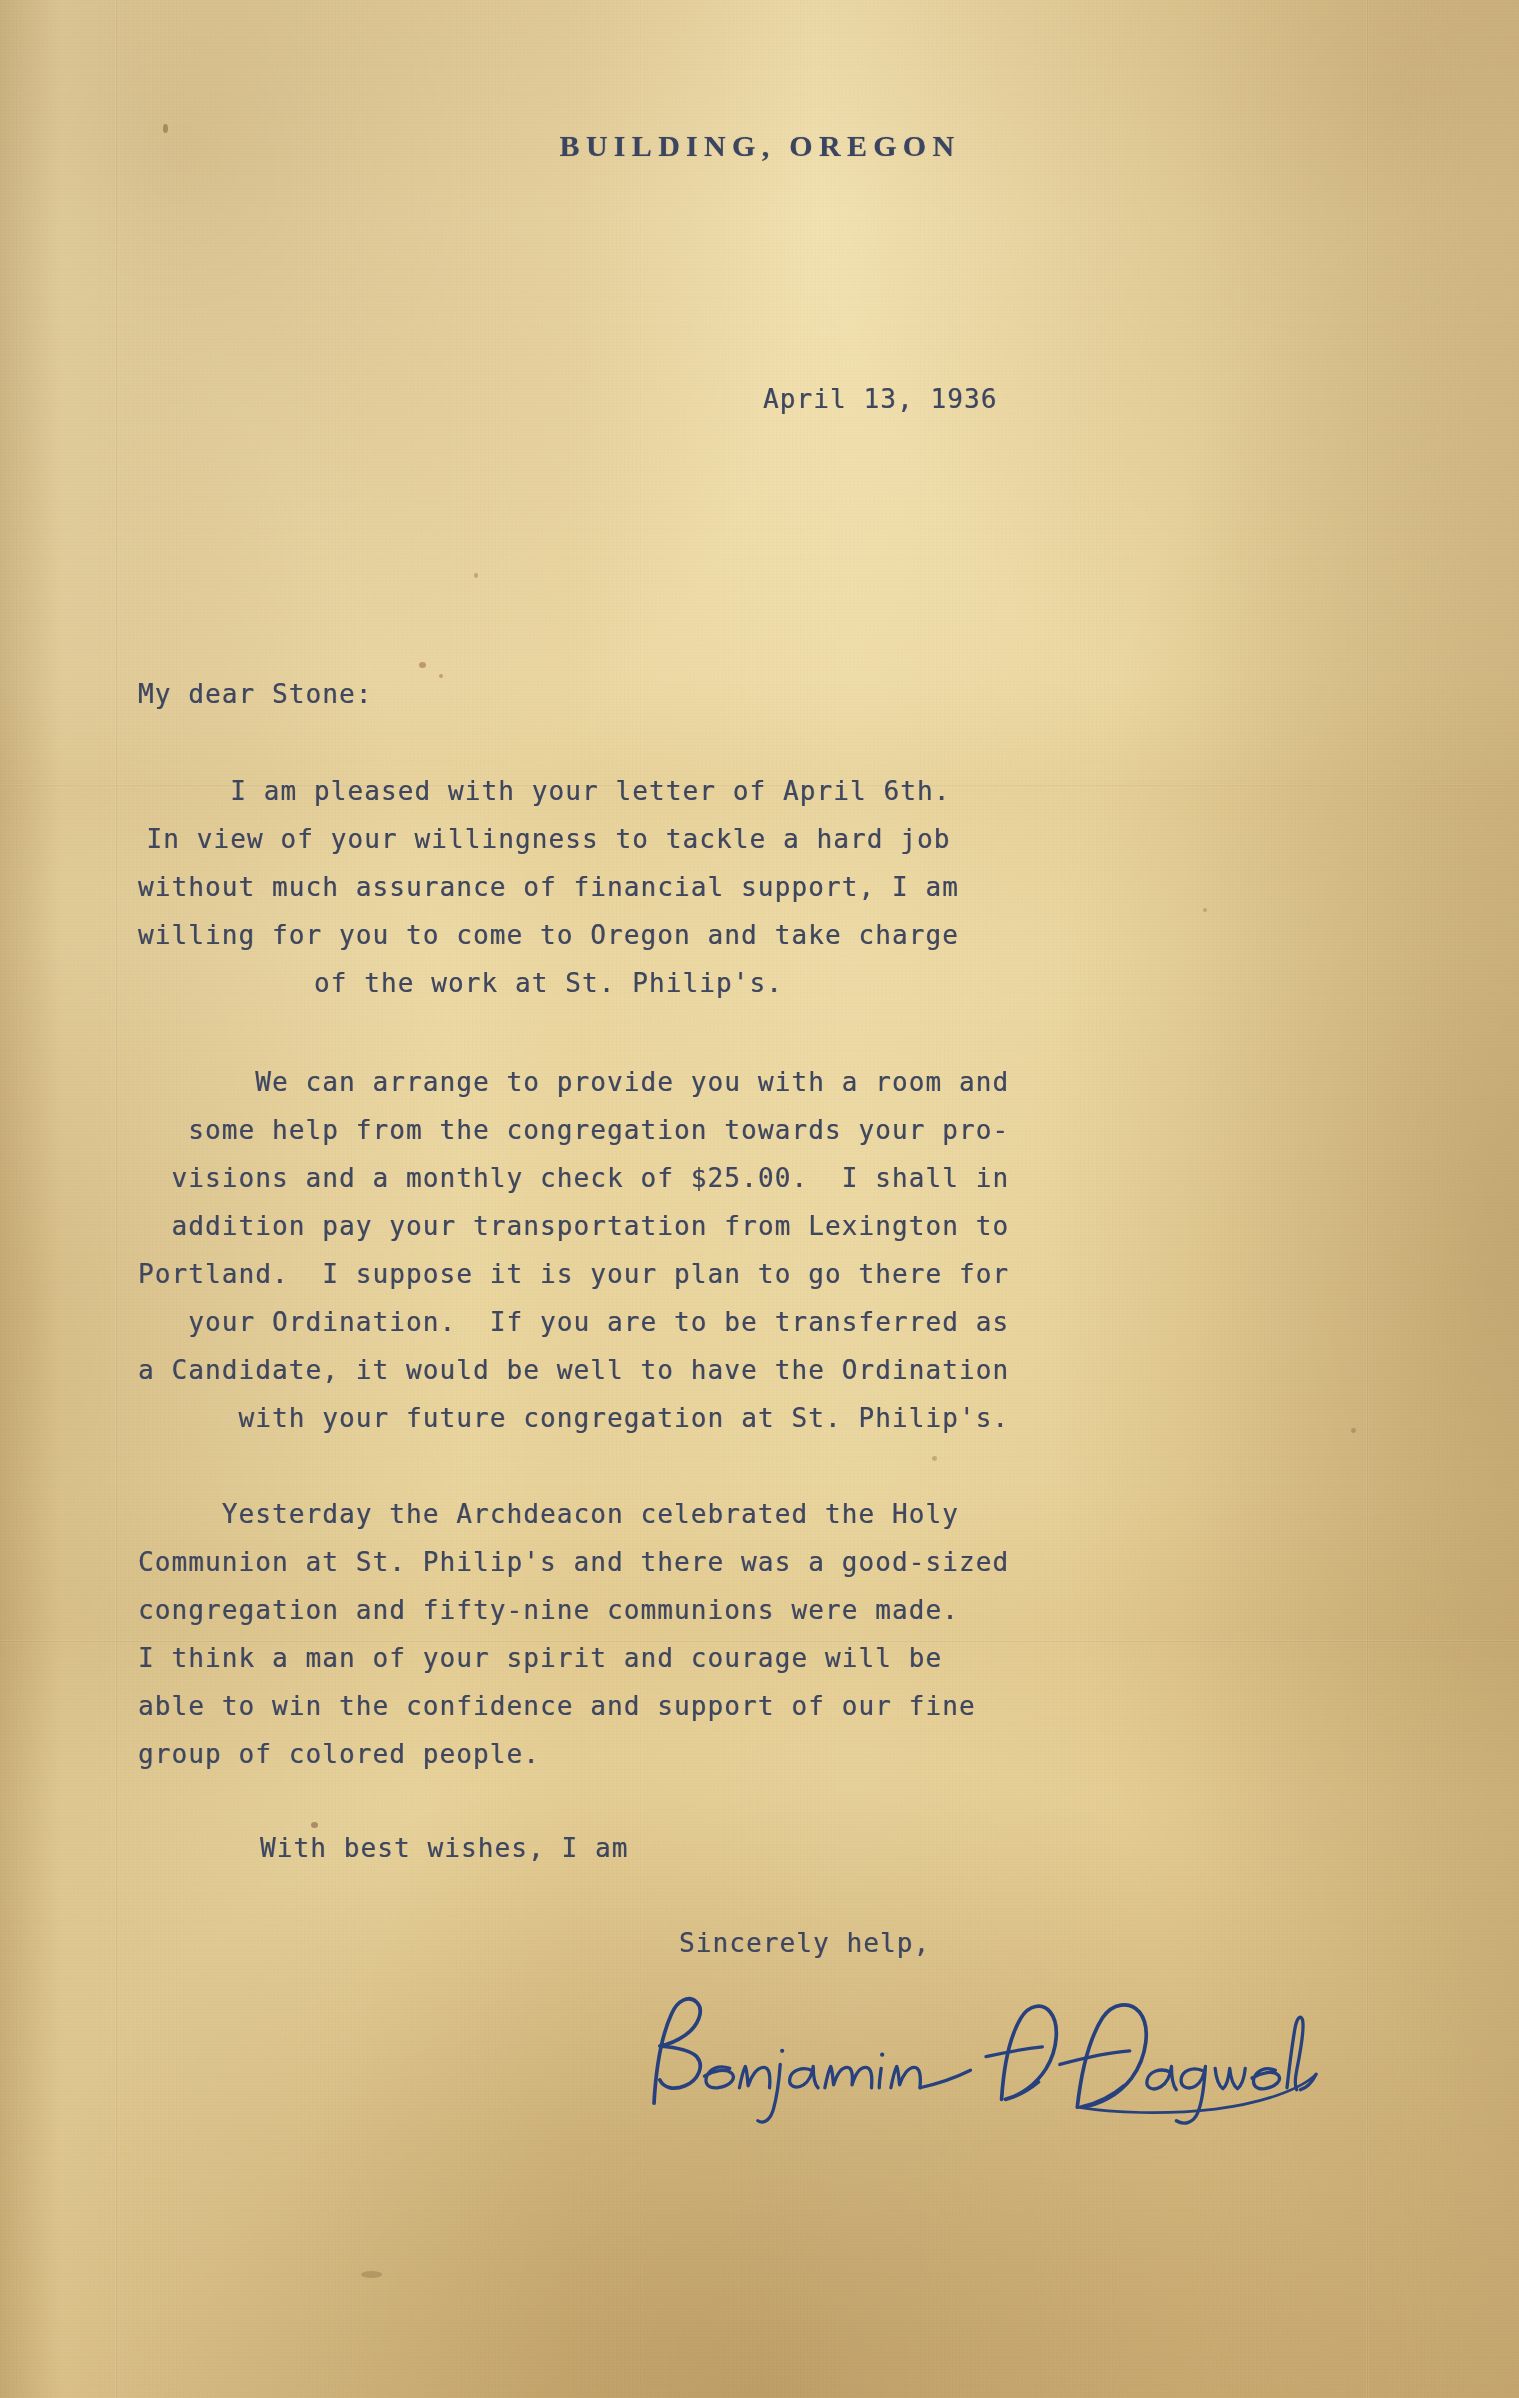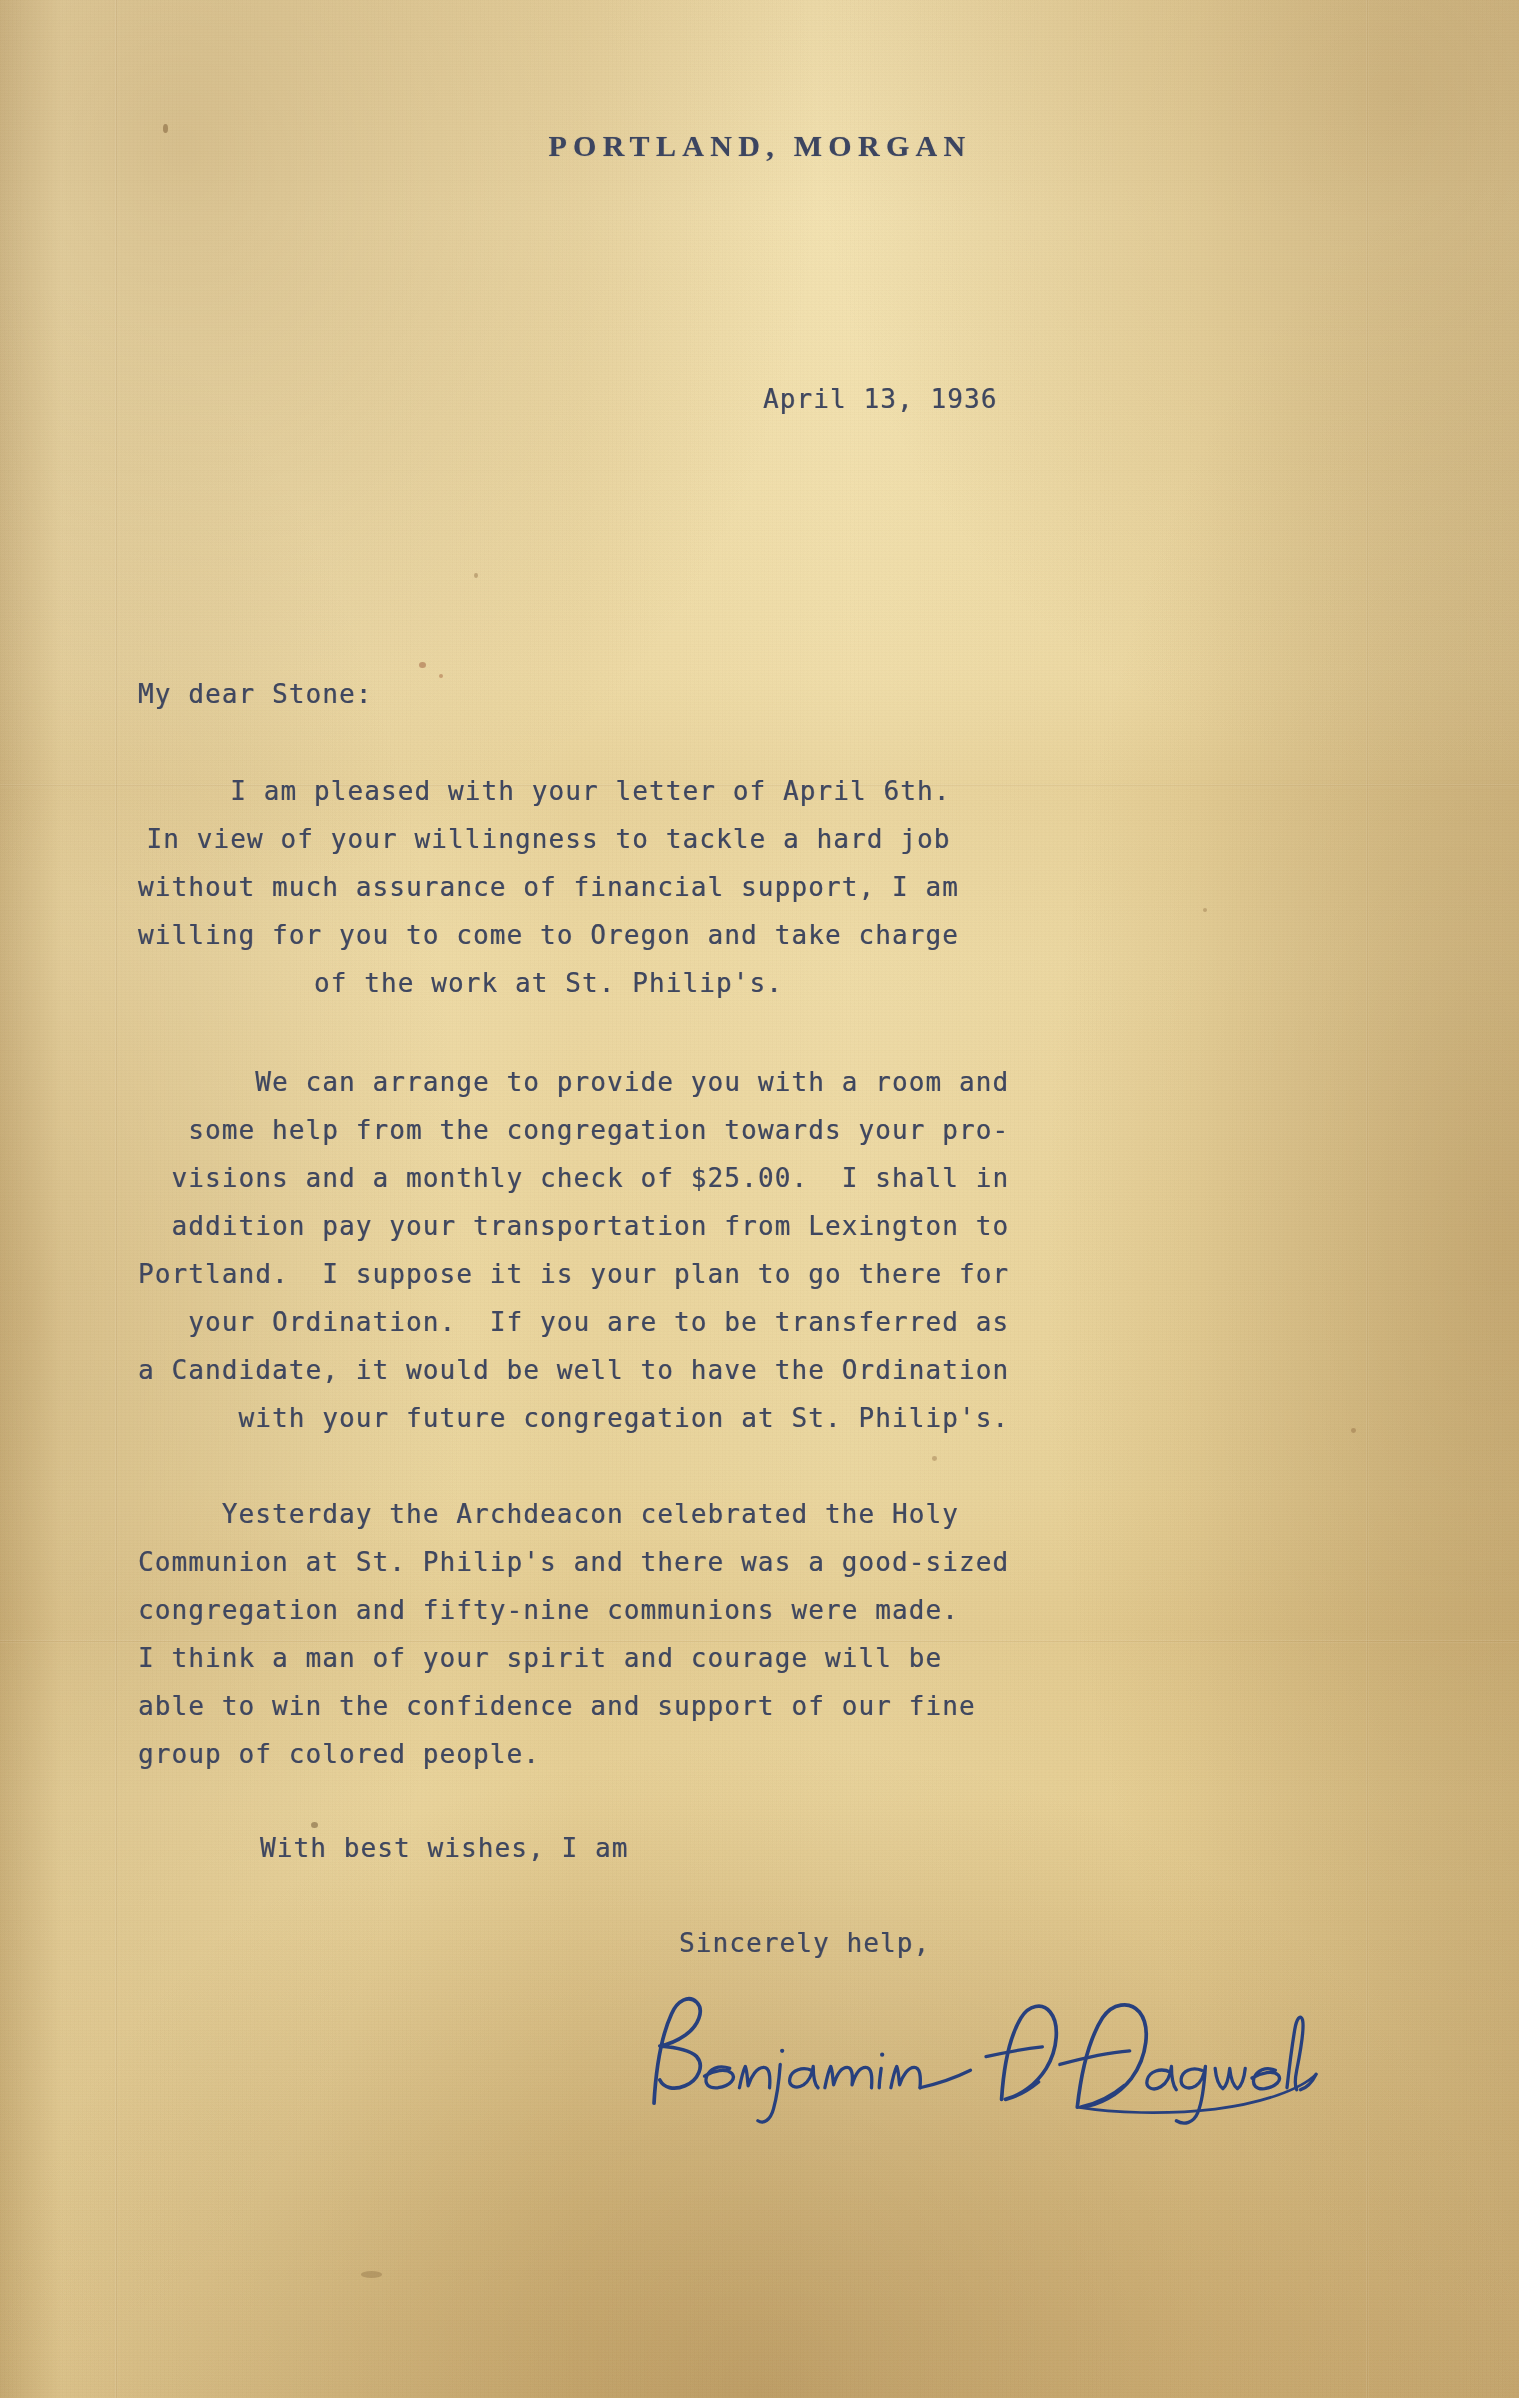--- a/index.html
+++ b/index.html
@@ -166,21 +166,21 @@
   <div class="speck" style="left:419px;  top:662px;  width:6.8px;  height:5.8px;  background:rgba(140,70,40,0.42);"></div>
   <div class="speck" style="left:439px;  top:674px;  width:3.9px;  height:3.9px;  background:rgba(150,78,42,0.40);"></div>
   <div class="speck" style="left:474px;  top:573px;  width:3.9px;  height:4.9px;  background:rgba(120,82,42,0.35);"></div>
   <div class="speck" style="left:311px;  top:1822px; width:6.8px;  height:5.8px;  background:rgba(95,68,38,0.45);"></div>
   <div class="speck" style="left:932px;  top:1456px; width:4.9px;  height:4.9px;  background:rgba(120,82,42,0.32);"></div>
   <div class="speck" style="left:1351px; top:1428px; width:4.9px;  height:4.9px;  background:rgba(120,82,42,0.32);"></div>
   <div class="speck" style="left:1203px; top:908px;  width:3.9px;  height:3.9px;  background:rgba(120,82,42,0.30);"></div>
   <div class="speck" style="left:361px;  top:2271px; width:21.3px; height:6.8px;  background:rgba(120,90,50,0.30);"></div>
 
   <div id="letterhead">
-    <div id="lh-line3">PORTLAND, MORGAN</div>
+    <div id="lh-line3">BUILDING, OREGON</div>
   </div>
 
   <div class="typed" id="date-line">April 13, 1936</div>
 
 
   <div class="typed" id="salutation">My dear Stone:</div>
 
   <div class="typed" id="para-1">     I am pleased with your letter of April 6th.
 In view of your willingness to tackle a hard job
 without much assurance of financial support, I am

